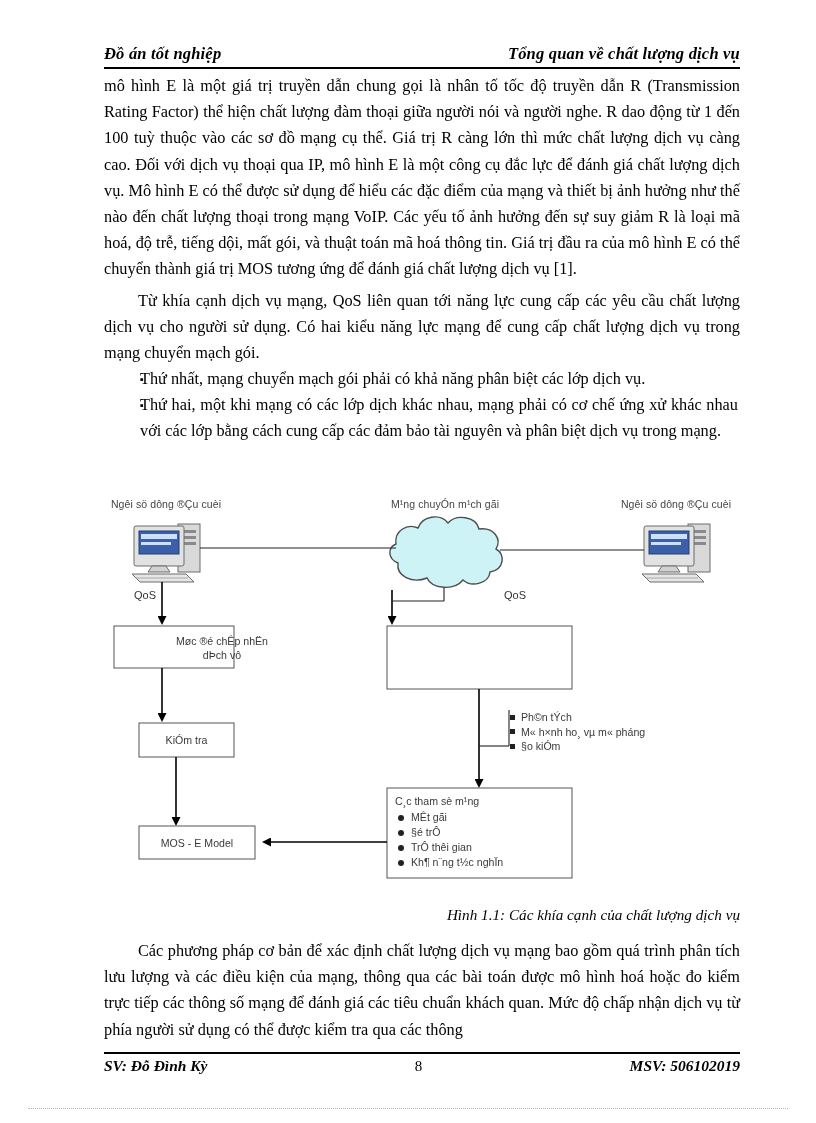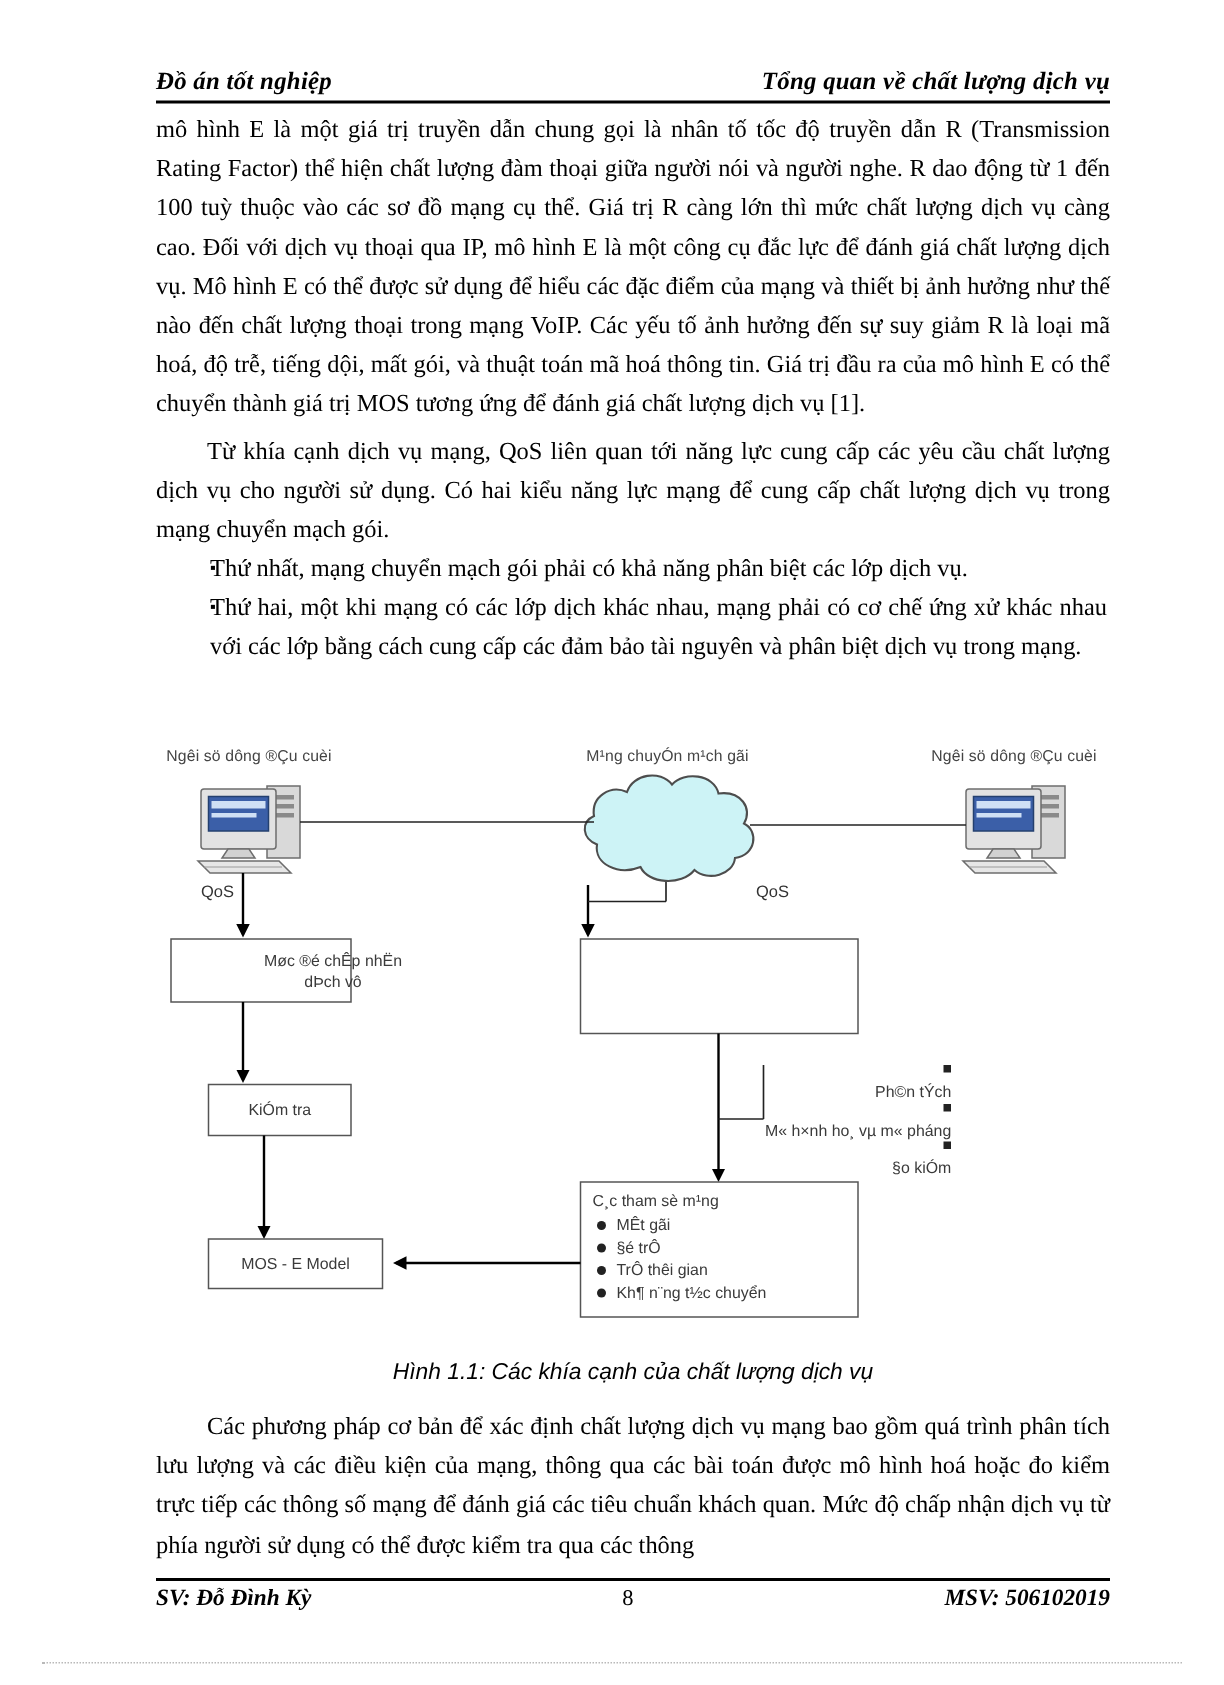--- a/index.html
+++ b/index.html
@@ -145,23 +145,22 @@
 
   .midlist {
     position: absolute;
     font-family: "Liberation Sans", sans-serif;
     font-size: 10.6px;
     color: #3a3a3a;
     line-height: 14.5px;
   }
   .midlist .li {
     display: flex;
-    align-items: flex-end;
+    align-items: center;
     gap: 6px;
-    flex-direction: column;
   }
   .sq {
     display: inline-block;
     width: 5px; height: 5px;
     background: #222;
     flex: 0 0 auto;
   }
   .dot {
     display: inline-block;
     width: 6px; height: 6px;
@@ -184,22 +183,22 @@
     gap: 7px;
     padding-left: 3px;
   }
 
   
   .caption {
     position: absolute;
     left: 104px;
     top: 906px;
     width: 636px;
-    text-align: center;
-    font-family: Liberation Sans, sans-serif;
+    text-align: right;
+    font-family: Liberation Serif, serif;
     font-style: italic;
     font-size: 15.2px;
   }
 
   
   .footer-rule {
     position: absolute;
     left: 104px;
     top: 1052px;
     width: 636px;
@@ -382,21 +381,21 @@
       <div class="li">
         <span class="dot"></span>
         <span>§é trÔ</span>
       </div>
       <div class="li">
         <span class="dot"></span>
         <span>TrÔ thêi gian</span>
       </div>
       <div class="li">
         <span class="dot"></span>
-        <span>Kh¶ n¨ng t½c chuyển</span>
+        <span>Kh¶ n¨ng t½c nghÏn</span>
       </div>
     </div>
 
   </div>
 
   <div class="caption">Hình 1.1: Các khía cạnh của chất lượng dịch vụ</div>
 
   <div class="body-text p-last indent">Các phương pháp cơ bản để xác định chất lượng dịch vụ mạng bao gồm quá trình phân tích lưu lượng và các điều kiện của mạng, thông qua các bài toán được mô hình hoá hoặc đo kiểm trực tiếp các thông số mạng để đánh giá các tiêu chuẩn khách quan. Mức độ chấp nhận dịch vụ từ phía người sử dụng có thể được kiểm tra qua các thông</div>
 
   <div class="footer-rule"></div>

